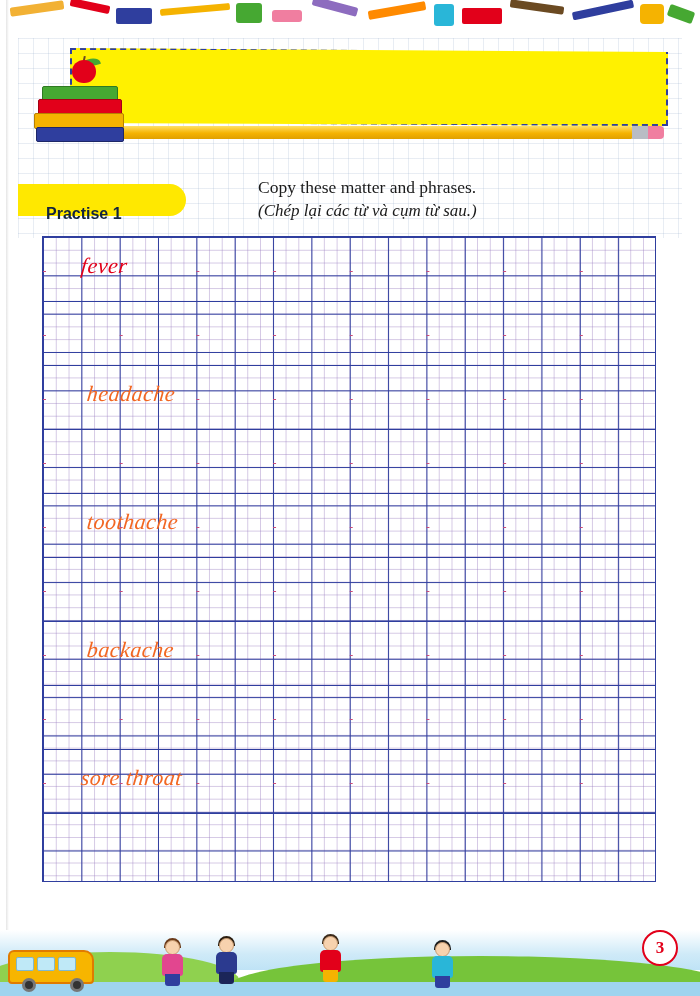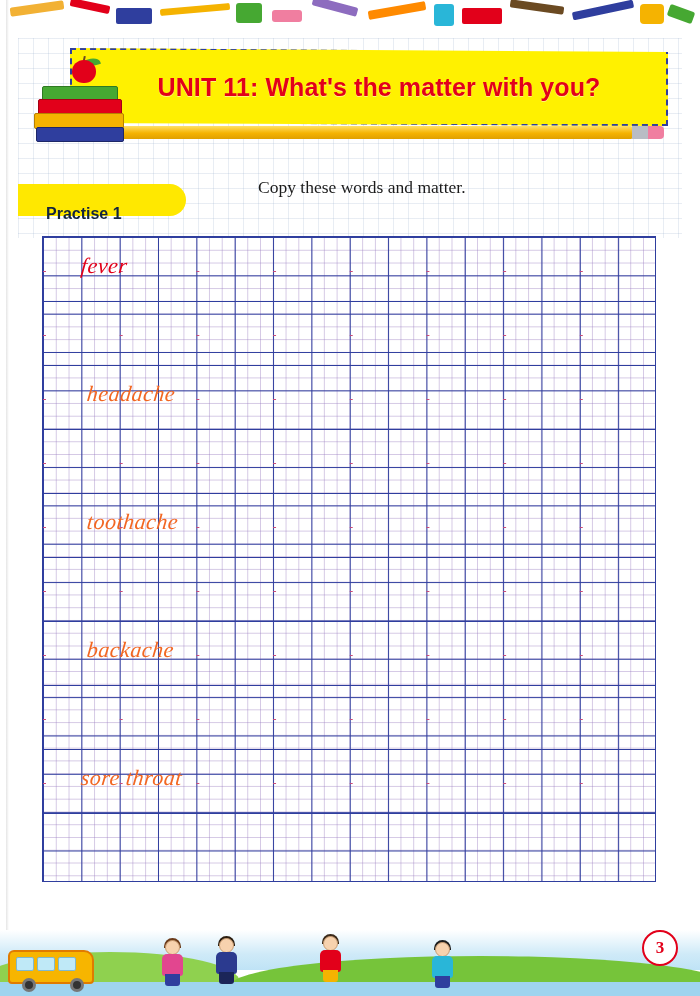--- a/index.html
+++ b/index.html
@@ -378,23 +378,20 @@
     <div class="sup" style="left:640px;top:4px;width:24px;height:20px;background:#f5b301;border-radius:4px;"></div>
     <div class="sup" style="left:668px;top:8px;width:26px;height:12px;background:#46a832;transform:rotate(20deg);"></div>
   </div>
 
   <div class="left-edge"></div>
 
   <div class="bg-grid"></div>
 
   <div class="banner-wrap">
     <div class="banner"></div>
-    <div class="banner-inner">
-      <div class="unit-title">UNIT 11: What's the matter with you?</div>
-    </div>
     <div class="pencil">
       <div class="body"></div>
       <div class="tip"></div>
       <div class="lead"></div>
       <div class="ferrule"></div>
       <div class="eraser"></div>
     </div>
   </div>
 
   <div class="books">
@@ -405,21 +402,22 @@
     <div class="book" style="left:4px;top:39px;width:82px;height:14px;background:#e2001a;border:1px solid #a30014;"></div>
     <div class="book" style="left:0px;top:53px;width:88px;height:14px;background:#f5b301;border:1px solid #b88100;"></div>
     <div class="book" style="left:2px;top:67px;width:86px;height:13px;background:#2f3e9e;border:1px solid #1d2768;"></div>
   </div>
 
   <div class="practise-pill">
     <span>Practise 1</span>
   </div>
 
   <div class="instruction">
-    <div class="ln1">Copy these words and matter.</div>
+    <div class="ln1">Copy these matter and phrases.</div>
+    <div class="ln2">(Chép lại các từ và cụm từ sau.)</div>
   </div>
 
   <div class="grid-wrap">
     <div class="grid-fine"></div>
     <div class="grid-major"></div>
 
     <div class="row-rule" style="top:64px;"></div>
     <div class="row-rule" style="top:128px;"></div>
     <div class="row-rule" style="top:192px;"></div>
     <div class="row-rule" style="top:256px;"></div>

